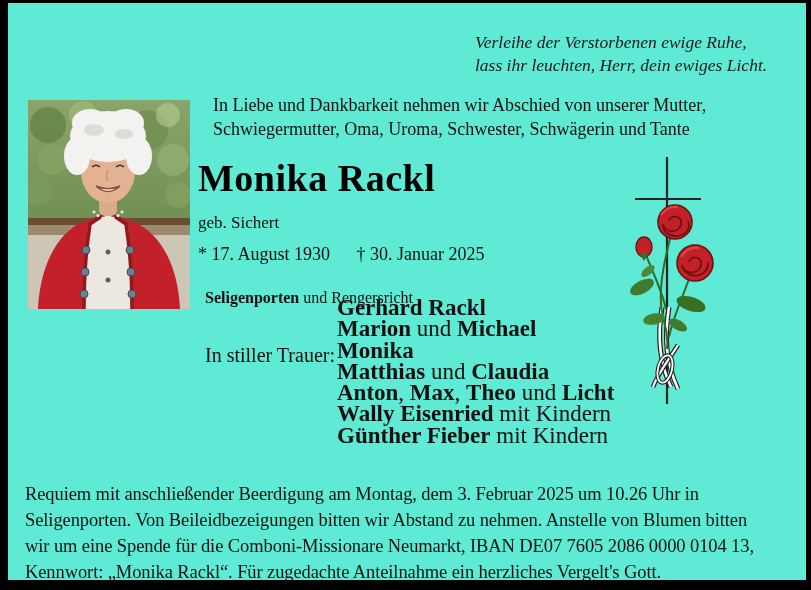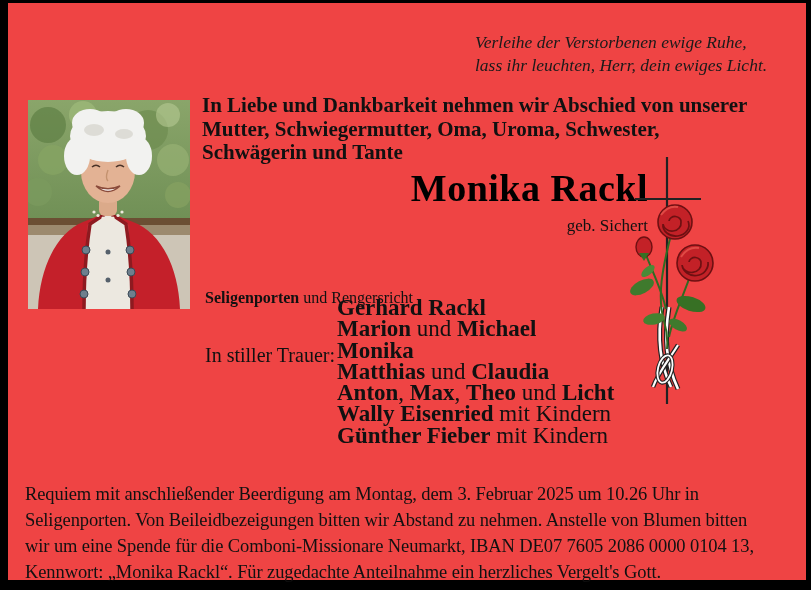--- a/index.html
+++ b/index.html
@@ -7,44 +7,44 @@
     width:811px; height:590px;
     background:#000;
     position:relative;
     font-family:"Liberation Serif", serif;
     color:#111;
     overflow:hidden;
   }
   .sheet {
     position:absolute; left:8px; top:3px;
     width:798px; height:577px;
-    background:#ef4444;
+    background:#5eead4;
   }
   .verse {
     position:absolute; left:467px; top:28px;
     font-style:italic; font-size:17.5px; line-height:22.5px;
     color:#1a1a1a; white-space:nowrap;
   }
   .photo {
     position:absolute; left:20px; top:97px;
     width:162px; height:209px; overflow:hidden;
   }
   .intro {
-    position:absolute; left:194px; top:91px;
-    width:552px; font-size:21px; line-height:23.5px;font-weight:bold;
+    position:absolute; left:205px; top:91px;
+    width:552px; font-size:18px; line-height:23.5px;
   }
   .center-col {
-    position:absolute; left:190px; top:164px;
-    width:450px; text-align:right;
+    position:absolute; left:190px; top:154px;
+    width:450px; text-align:left;
   }
   .deceased-name {
     margin:0; font-size:38px; font-weight:bold; line-height:42px;
     letter-spacing:0.5px; color:#000;
   }
-  .maiden { font-size:17px; margin-top:7px; }
+  .maiden { font-size:17px; margin-top:14px; }
   .dates  { font-size:18px; margin-top:11px; white-space:nowrap; }
   .dates .birth { margin-right:22px; }
   .places {
     position:absolute; left:197px; top:278px; font-size:16px; white-space:nowrap;margin-top:8px;
   }
   .trauer-label {
     position:absolute; left:197px; top:297px; font-size:20px; white-space:nowrap;margin-top:44px;
   }
   .mourners {
     position:absolute; left:329px; top:294px; font-size:23px; line-height:21.3px;
@@ -128,20 +128,24 @@
         <circle cx="94" cy="112" r="1.6"></circle>
       </g>
     </svg>
   </div>
 
   <div class="intro">In Liebe und Dankbarkeit nehmen wir Abschied von unserer Mutter, Schwiegermutter, Oma, Uroma, Schwester, Schwägerin und Tante</div>
 
   <div class="center-col">
     <h1 class="deceased-name">Monika Rackl</h1>
     <div class="maiden">geb. Sichert</div>
+    <div class="dates">
+      <span class="birth">* 17. August 1930</span>
+      <span class="death">† 30. Januar 2025</span>
+    </div>
   </div>
 
   <div class="places">
     <span class="b">Seligenporten</span><span> und Rengersricht</span>
   </div>
 
   <div class="trauer-label">In stiller Trauer:</div>
 
   <div class="mourners">
       <div class="mourner-line"><span class="b">Gerhard Rackl</span></div>

